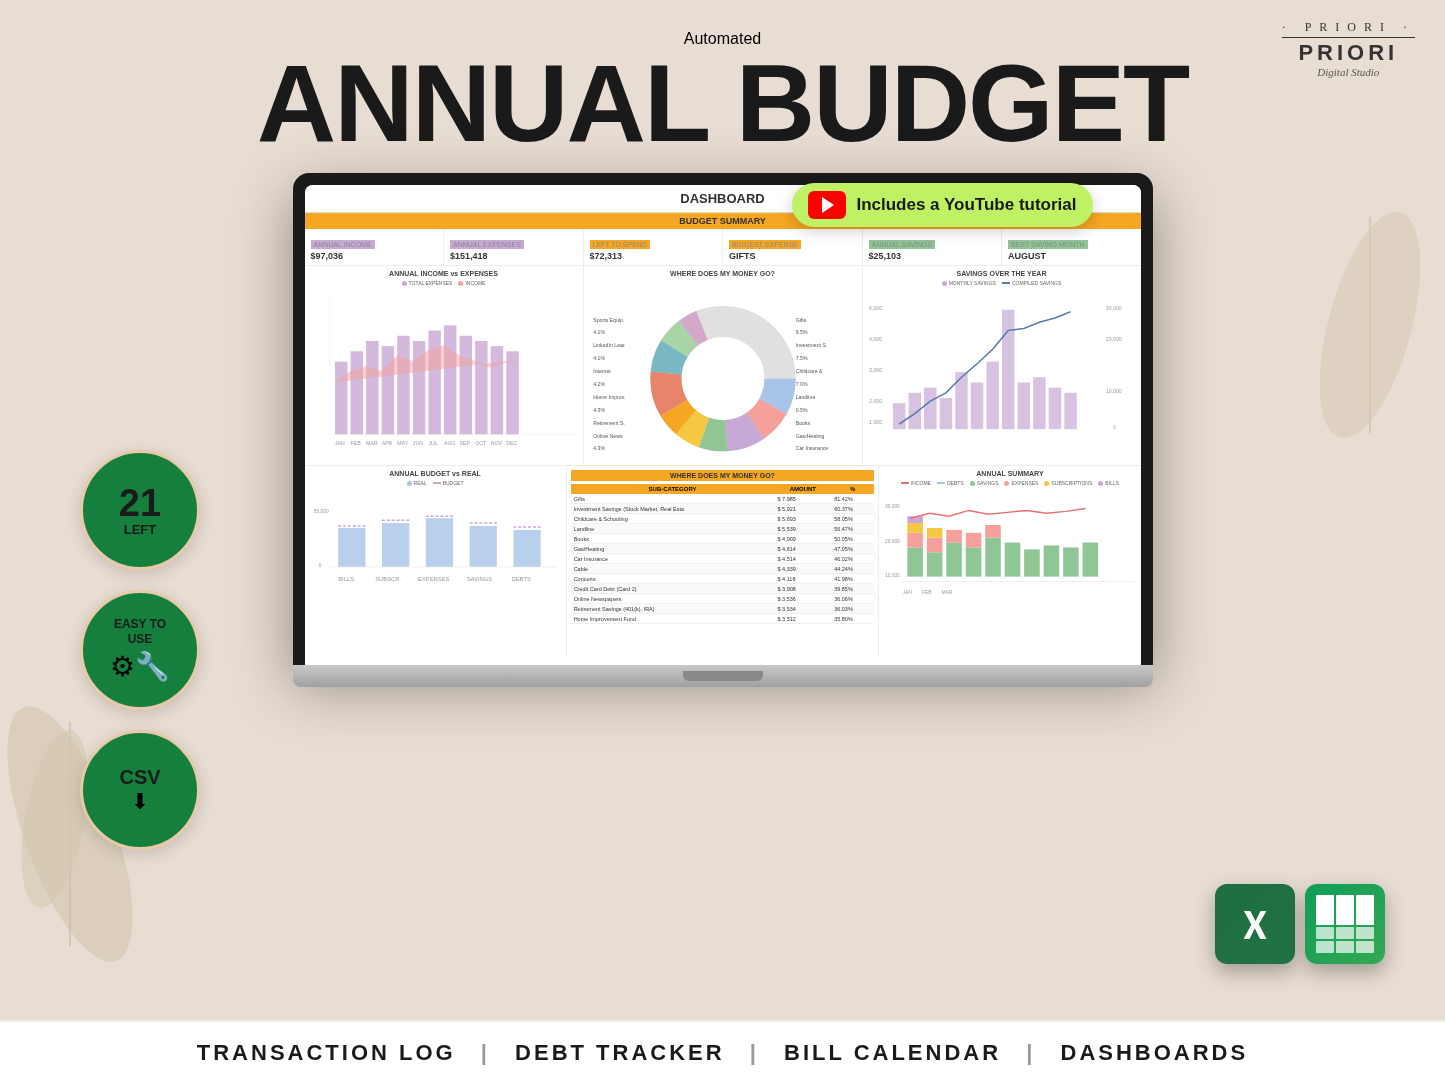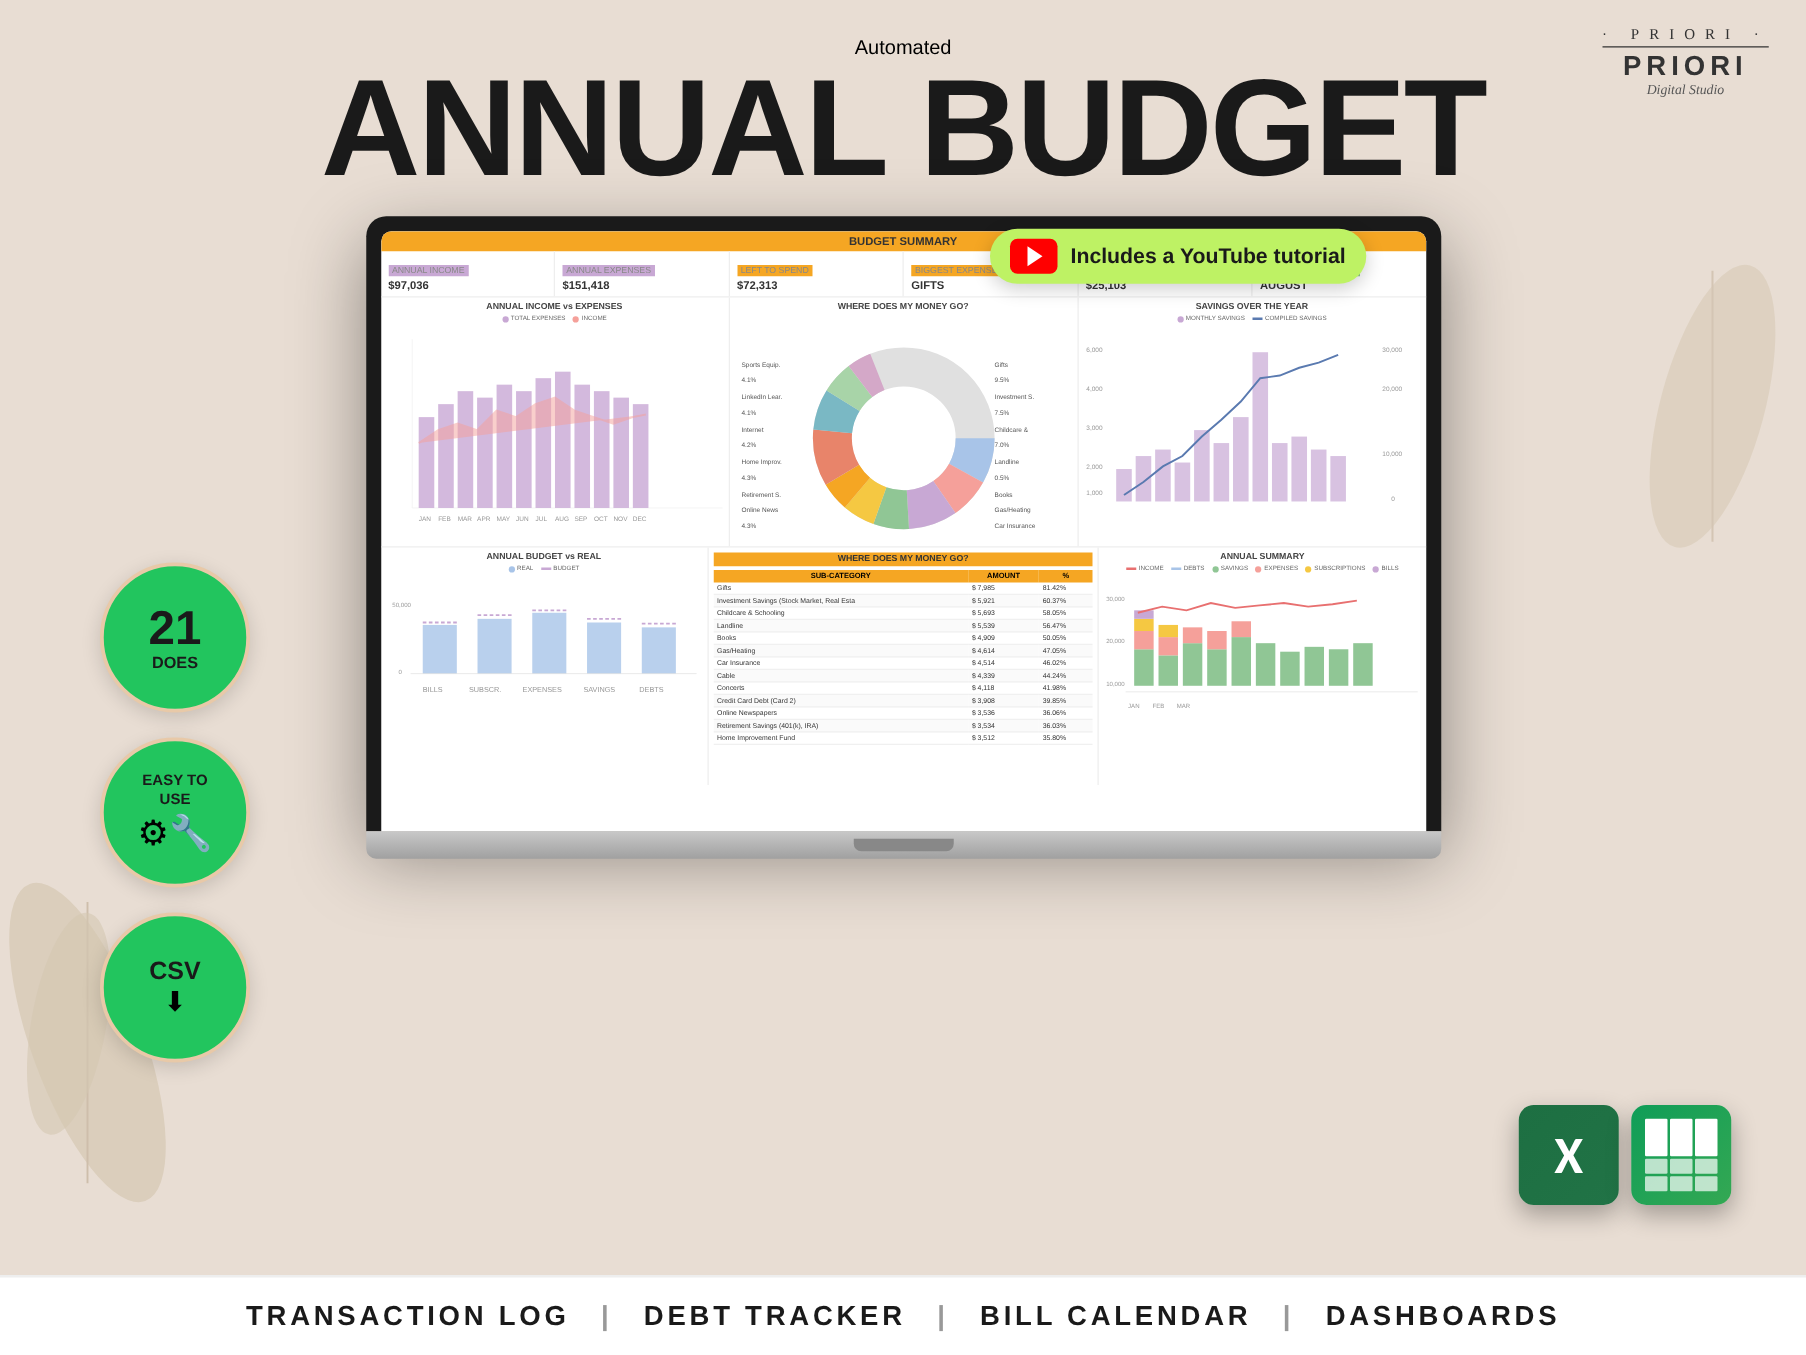--- a/index.html
+++ b/index.html
@@ -233,21 +233,21 @@
     
     .charts-row-2 {
       display: flex;
       height: 190px;
     }
 
     
     .badge-circle {
       position: absolute;
       border-radius: 50%;
-      background: #22c55e;
+      background: #15803d;
       border: 3px solid #e8c9a8;
       display: flex;
       flex-direction: column;
       align-items: center;
       justify-content: center;
       text-align: center;
       box-shadow: 0 4px 15px rgba(0,0,0,0.15);
     }
 
     .badge-21 {
@@ -445,20 +445,21 @@
   <div class="youtube-badge">
     <div class="yt-icon">
       <div class="yt-play"></div>
     </div>
     <span class="yt-text">Includes a YouTube tutorial</span>
   </div>
 
   <div class="laptop-screen-outer">
     <div class="laptop-screen-inner">
 
+      <div class="dashboard-header">DASHBOARD</div>
 
       <div class="budget-summary-bar">BUDGET SUMMARY</div>
 
       <div class="summary-row">
         <div class="summary-cell">
           <div class="label" style="background:#c8a8d4">ANNUAL INCOME</div>
           <div class="value">$97,036</div>
         </div>
         <div class="summary-cell">
           <div class="label" style="background:#c8a8d4">ANNUAL EXPENSES</div>
@@ -817,21 +818,21 @@
 
     </div>
   </div>
   <div class="laptop-base">
     <div class="laptop-notch"></div>
   </div>
 </div>
 
 <div class="badge-circle badge-21">
   <div class="num">21</div>
-  <div class="txt">DOES</div>
+  <div class="txt">LEFT</div>
 </div>
 
 <div class="badge-circle badge-easy">
   <div class="txt">EASY TO<br>USE</div>
   <div class="icon">⚙🔧</div>
 </div>
 
 <div class="badge-circle badge-csv">
   <div class="txt">CSV</div>
   <div class="icon">⬇</div>

